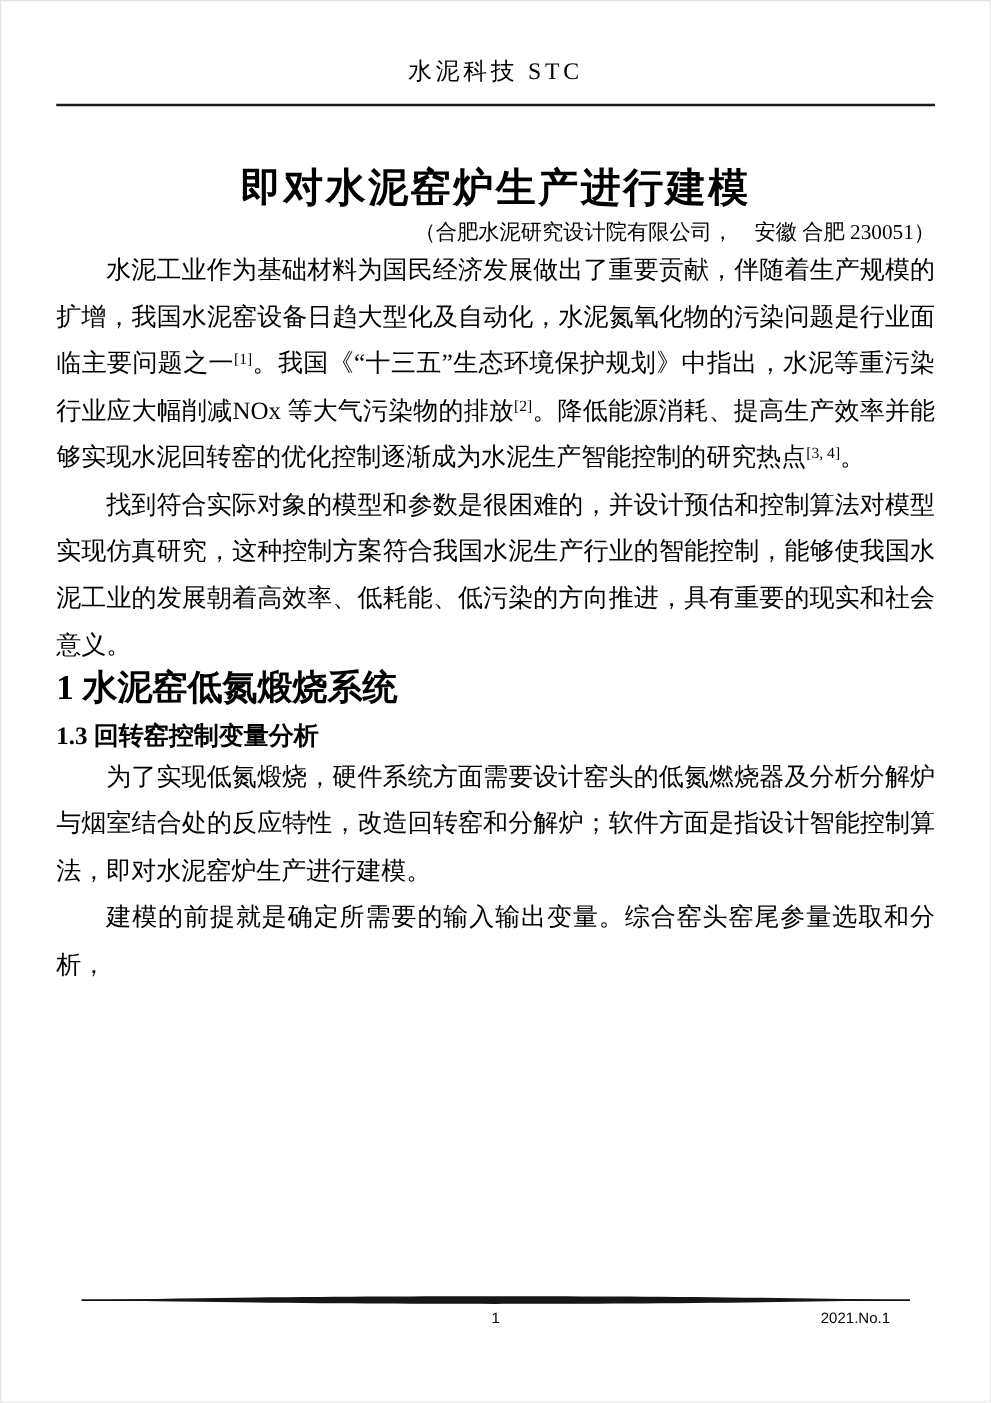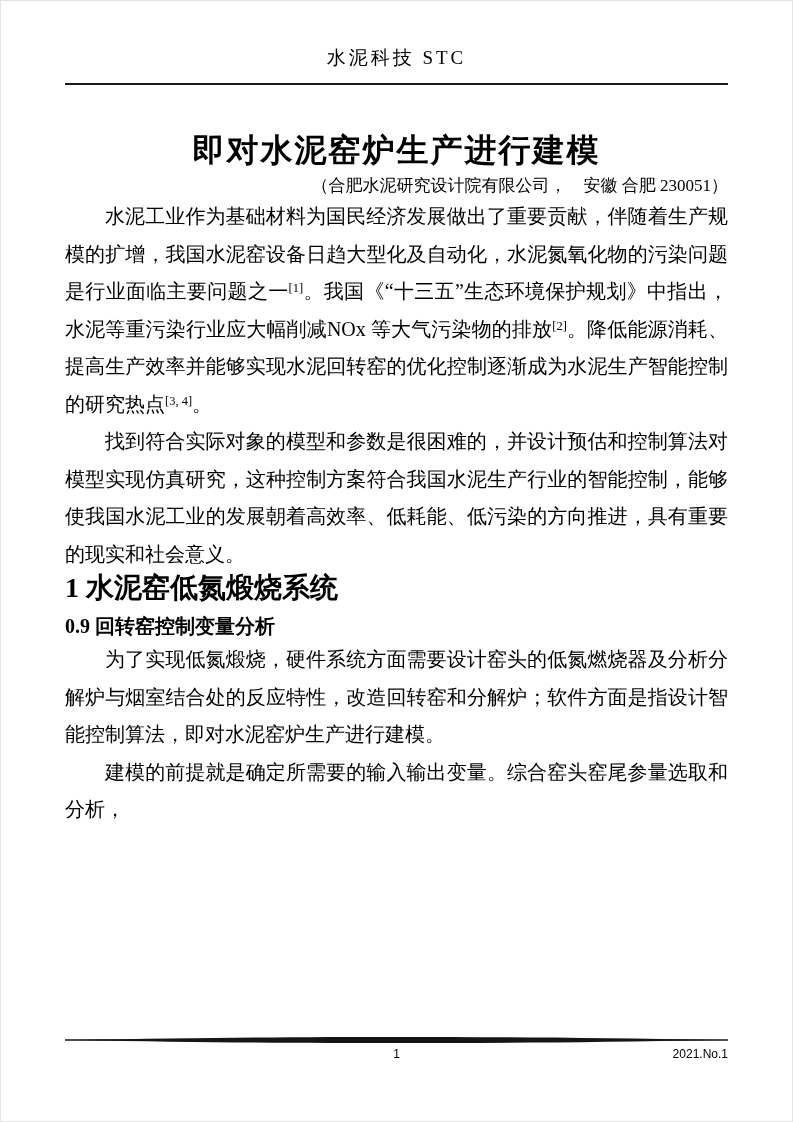--- a/index.html
+++ b/index.html
@@ -3,21 +3,21 @@
 <meta charset="utf-8">
 <title>Document</title>
 <style>
   html,body { margin:0; padding:0; background:#ffffff; }
   .page {
     position:relative;
     width:793px; height:1122px;
     box-sizing:border-box;
     background:#ffffff;
     border:1px solid #e4e4e4;
-    padding:0 64px;
+    padding:0 44px;
     font-family:"Liberation Serif","DejaVu Serif",serif;
     color:#000;
     overflow:hidden;
   }
   
   .journal-name {
     padding-top:45px;
     text-align:center;
     font-size:19px;
     line-height:24px;
@@ -92,21 +92,21 @@
   .footer-rule { display:block; width:100%; height:8px; }
   .footer-row {
     position:relative;
     margin-top:3px;
     height:15px;
     font-family:"Liberation Sans","DejaVu Sans",sans-serif;
     font-size:12px;
     line-height:15px;
   }
   .page-num { position:absolute; left:0; right:0; text-align:center; }
-  .issue { position:absolute; right:0; top:0; }
+  .issue { position:absolute; right:16px; top:0; }
 </style>
 </head>
 <body>
 
 <div class="page">
 
   <header>
     <div class="journal-name">水泥科技 STC</div>
     <div class="header-rule"></div>
   </header>
@@ -114,21 +114,21 @@
   <h1 class="title">即对水泥窑炉生产进行建模</h1>
   <div class="affiliation">（合肥水泥研究设计院有限公司，　安徽 合肥 230051）</div>
 
 
   <p class="body-p"><span>水泥工业作为基础材料为国民经济发展做出了重要贡献，伴随着生产规模的扩增，我国水泥窑设备日趋大型化及自动化，水泥氮氧化物的污染问题是行业面临主要问题之一</span><sup class="cite">[1]</sup><span>。我国《“十三五”生态环境保护规划》中指出，水泥等重污染行业应大幅削减NOx 等大气污染物的排放</span><sup class="cite">[2]</sup><span>。降低能源消耗、提高生产效率并能够实现水泥回转窑的优化控制逐渐成为水泥生产智能控制的研究热点</span><sup class="cite">[3, 4]</sup><span>。</span></p>
 
 
   <p class="body-p">找到符合实际对象的模型和参数是很困难的，并设计预估和控制算法对模型实现仿真研究，这种控制方案符合我国水泥生产行业的智能控制，能够使我国水泥工业的发展朝着高效率、低耗能、低污染的方向推进，具有重要的现实和社会意义。</p>
 
   <h2 class="h-sec1">1 水泥窑低氮煅烧系统</h2>
-  <h3 class="h-sec11">0.9 回转窑控制变量分析</h3>
+  <h3 class="h-sec11">1.3 回转窑控制变量分析</h3>
 
   <p class="body-p">为了实现低氮煅烧，硬件系统方面需要设计窑头的低氮燃烧器及分析分解炉与烟室结合处的反应特性，改造回转窑和分解炉；软件方面是指设计智能控制算法，即对水泥窑炉生产进行建模。</p>
   <p class="body-p">建模的前提就是确定所需要的输入输出变量。综合窑头窑尾参量选取和分析，</p>
 
   <footer class="footer">
     <svg class="footer-rule" width="663" height="8" viewBox="0 0 663 8" preserveAspectRatio="none" aria-hidden="true">
       <line x1="0" y1="4" x2="663" y2="4" stroke="#161616" stroke-width="1.4"></line>
       <path d="M8,4 C140,1.4 240,0.9 331,0.9 C422,0.9 523,1.4 655,4 C523,6.6 422,7.1 331,7.1 C240,7.1 140,6.6 8,4 Z" fill="#161616"></path>
     </svg>
     <div class="footer-row">

